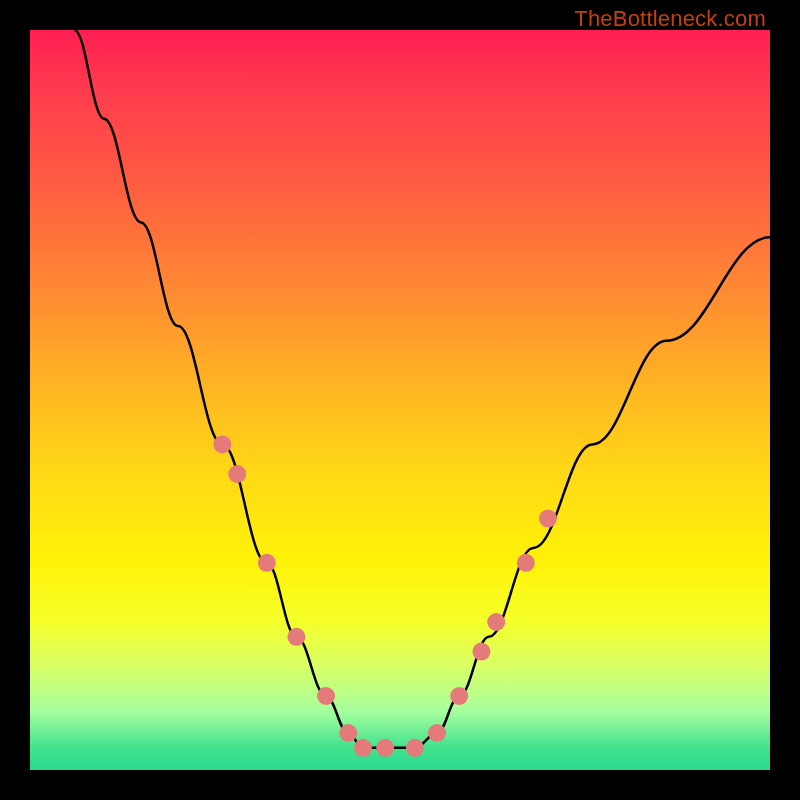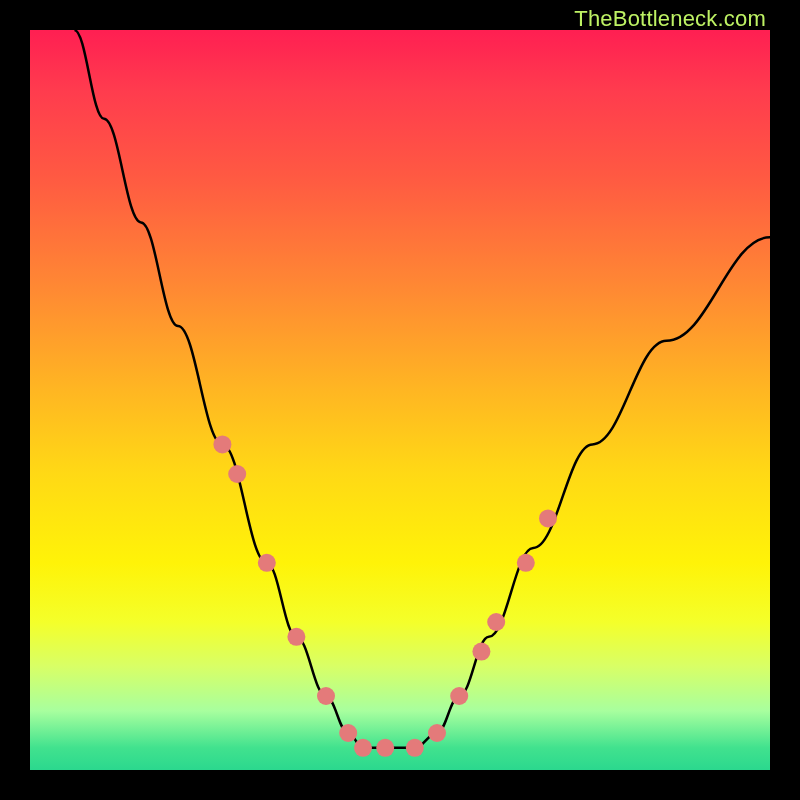--- a/index.html
+++ b/index.html
@@ -31,21 +31,21 @@
       #a8ff9e 92%,
       #41e28e 97%,
       #2bd88e 100%
     );
   }
   .watermark {
     position: absolute;
     top: 6px;
     right: 34px;
     font-size: 22px;
-    color: #bef264;
+    color: #c2410c;
     font-weight: 500;
     letter-spacing: 0.2px;
     z-index: 5;
   }
   svg.curve {
     position: absolute;
     left: 0;
     top: 0;
     width: 740px;
     height: 740px;

